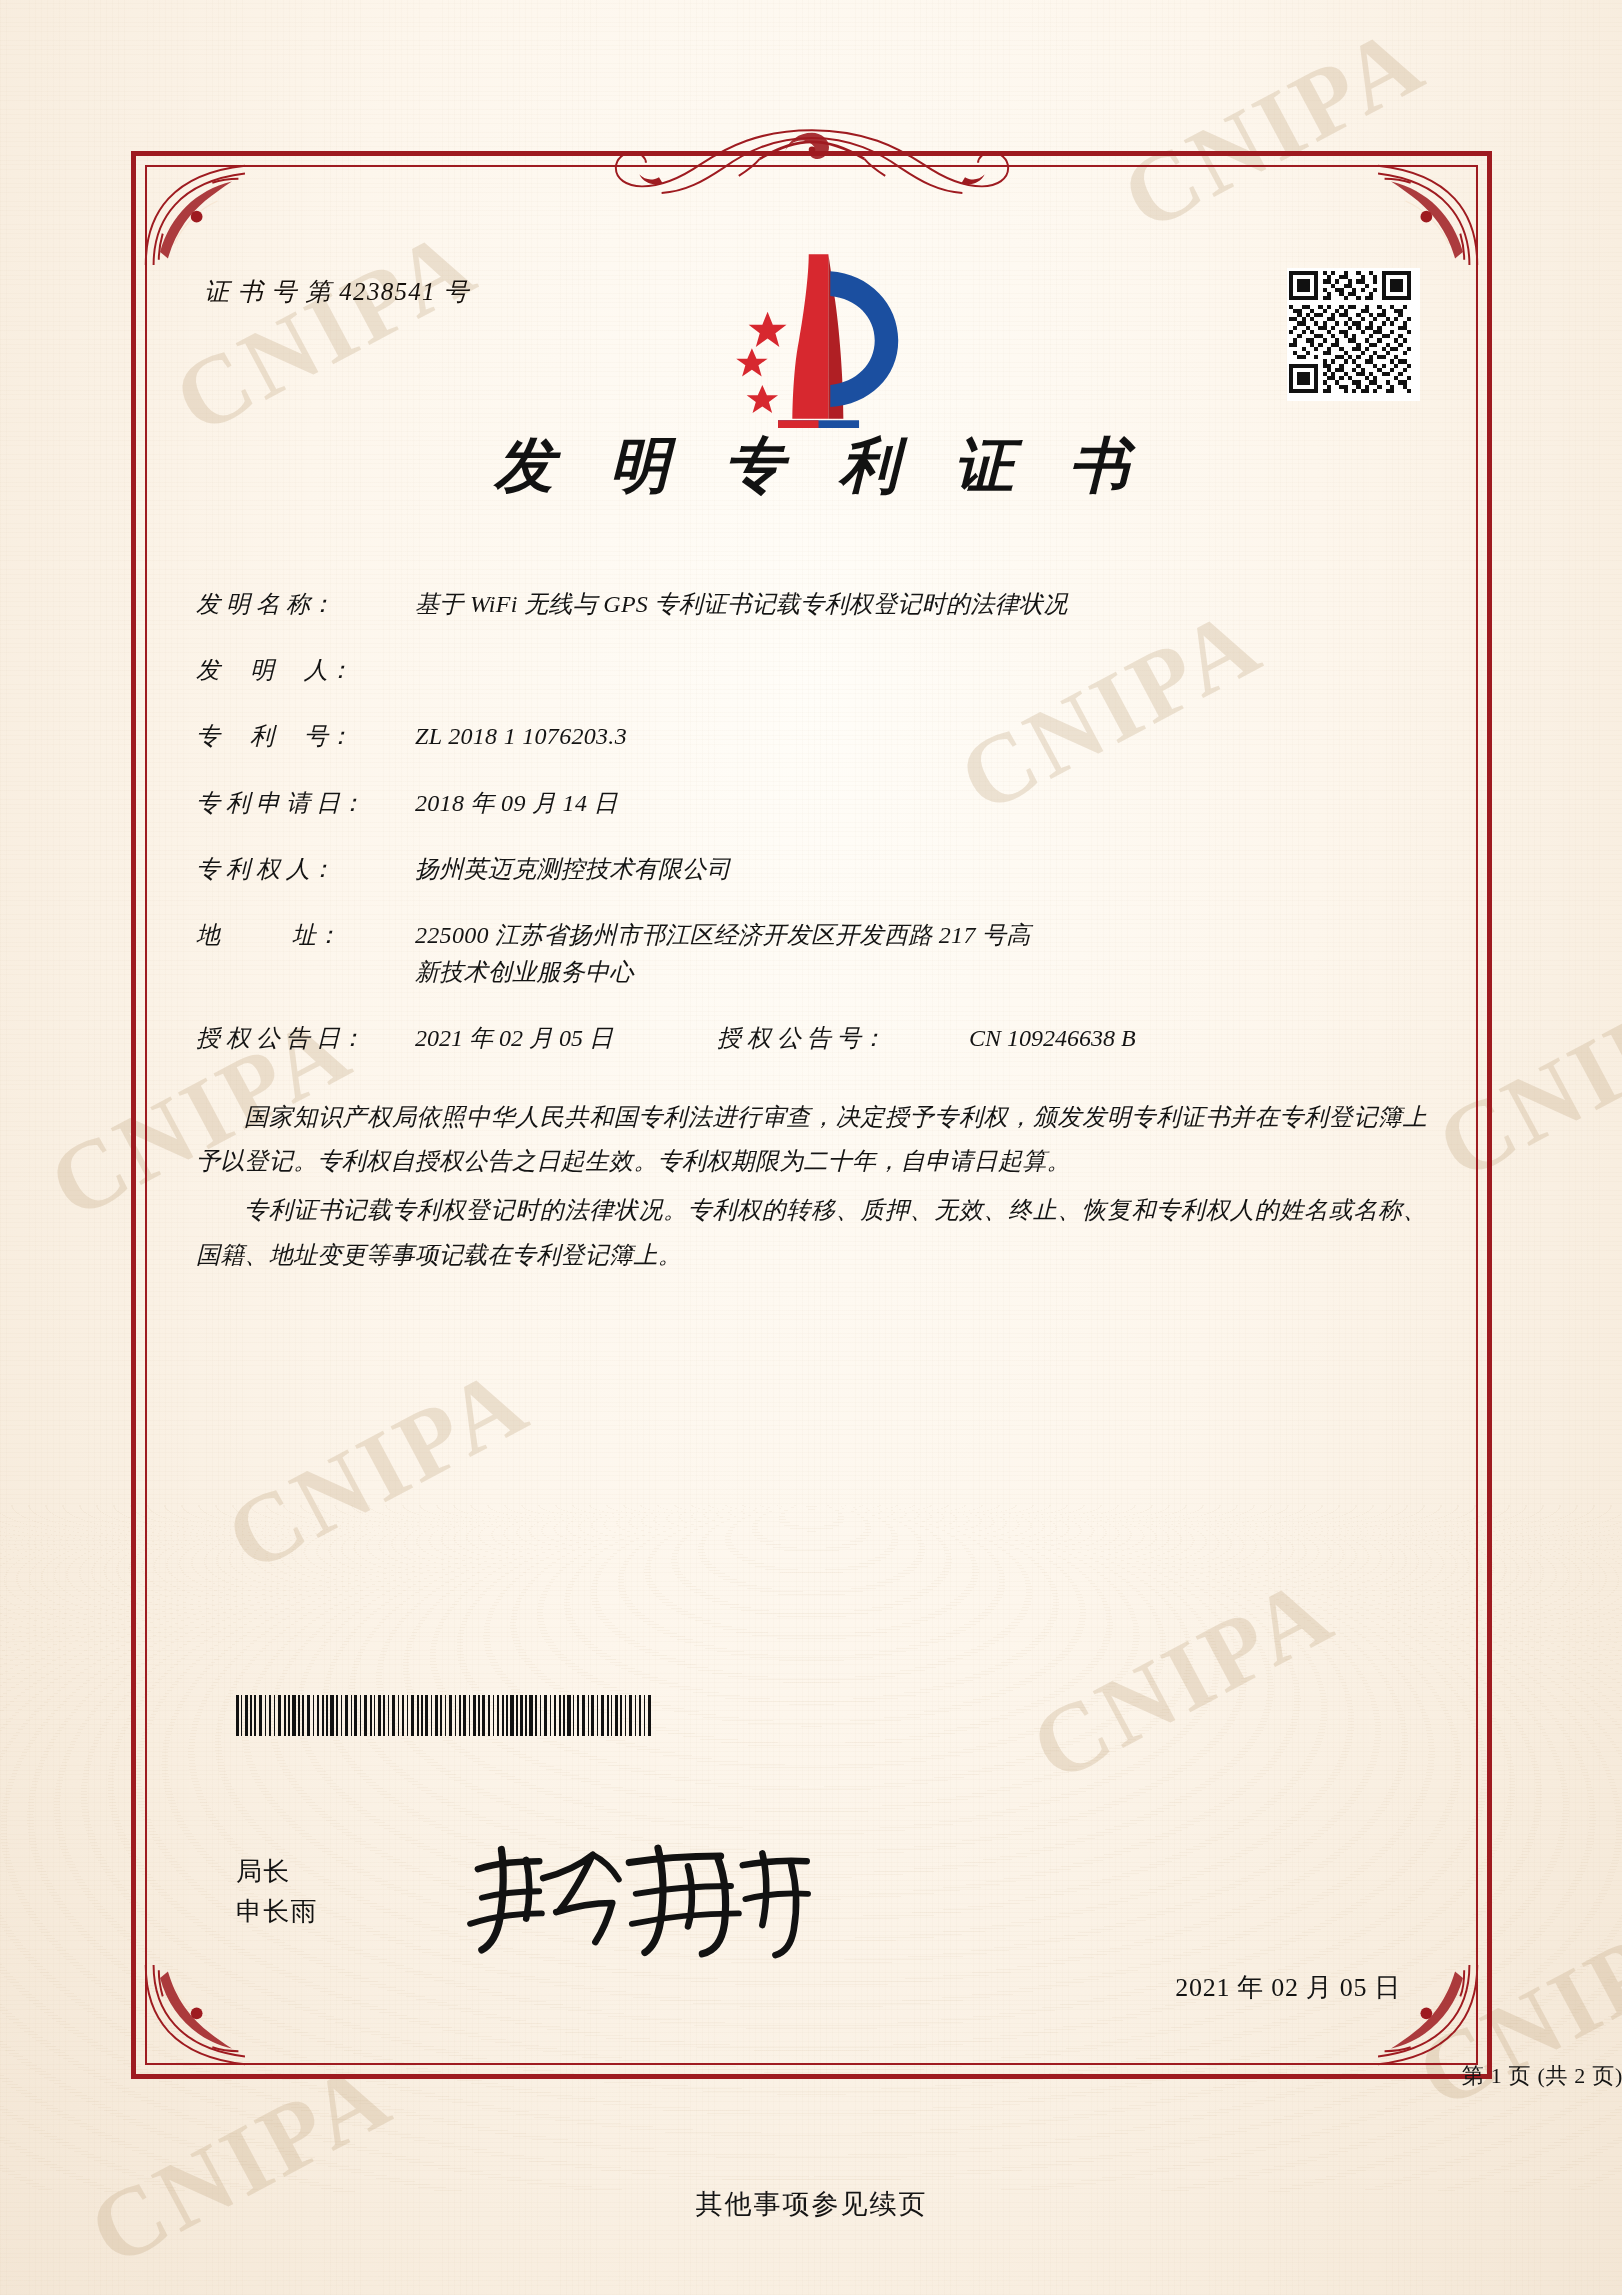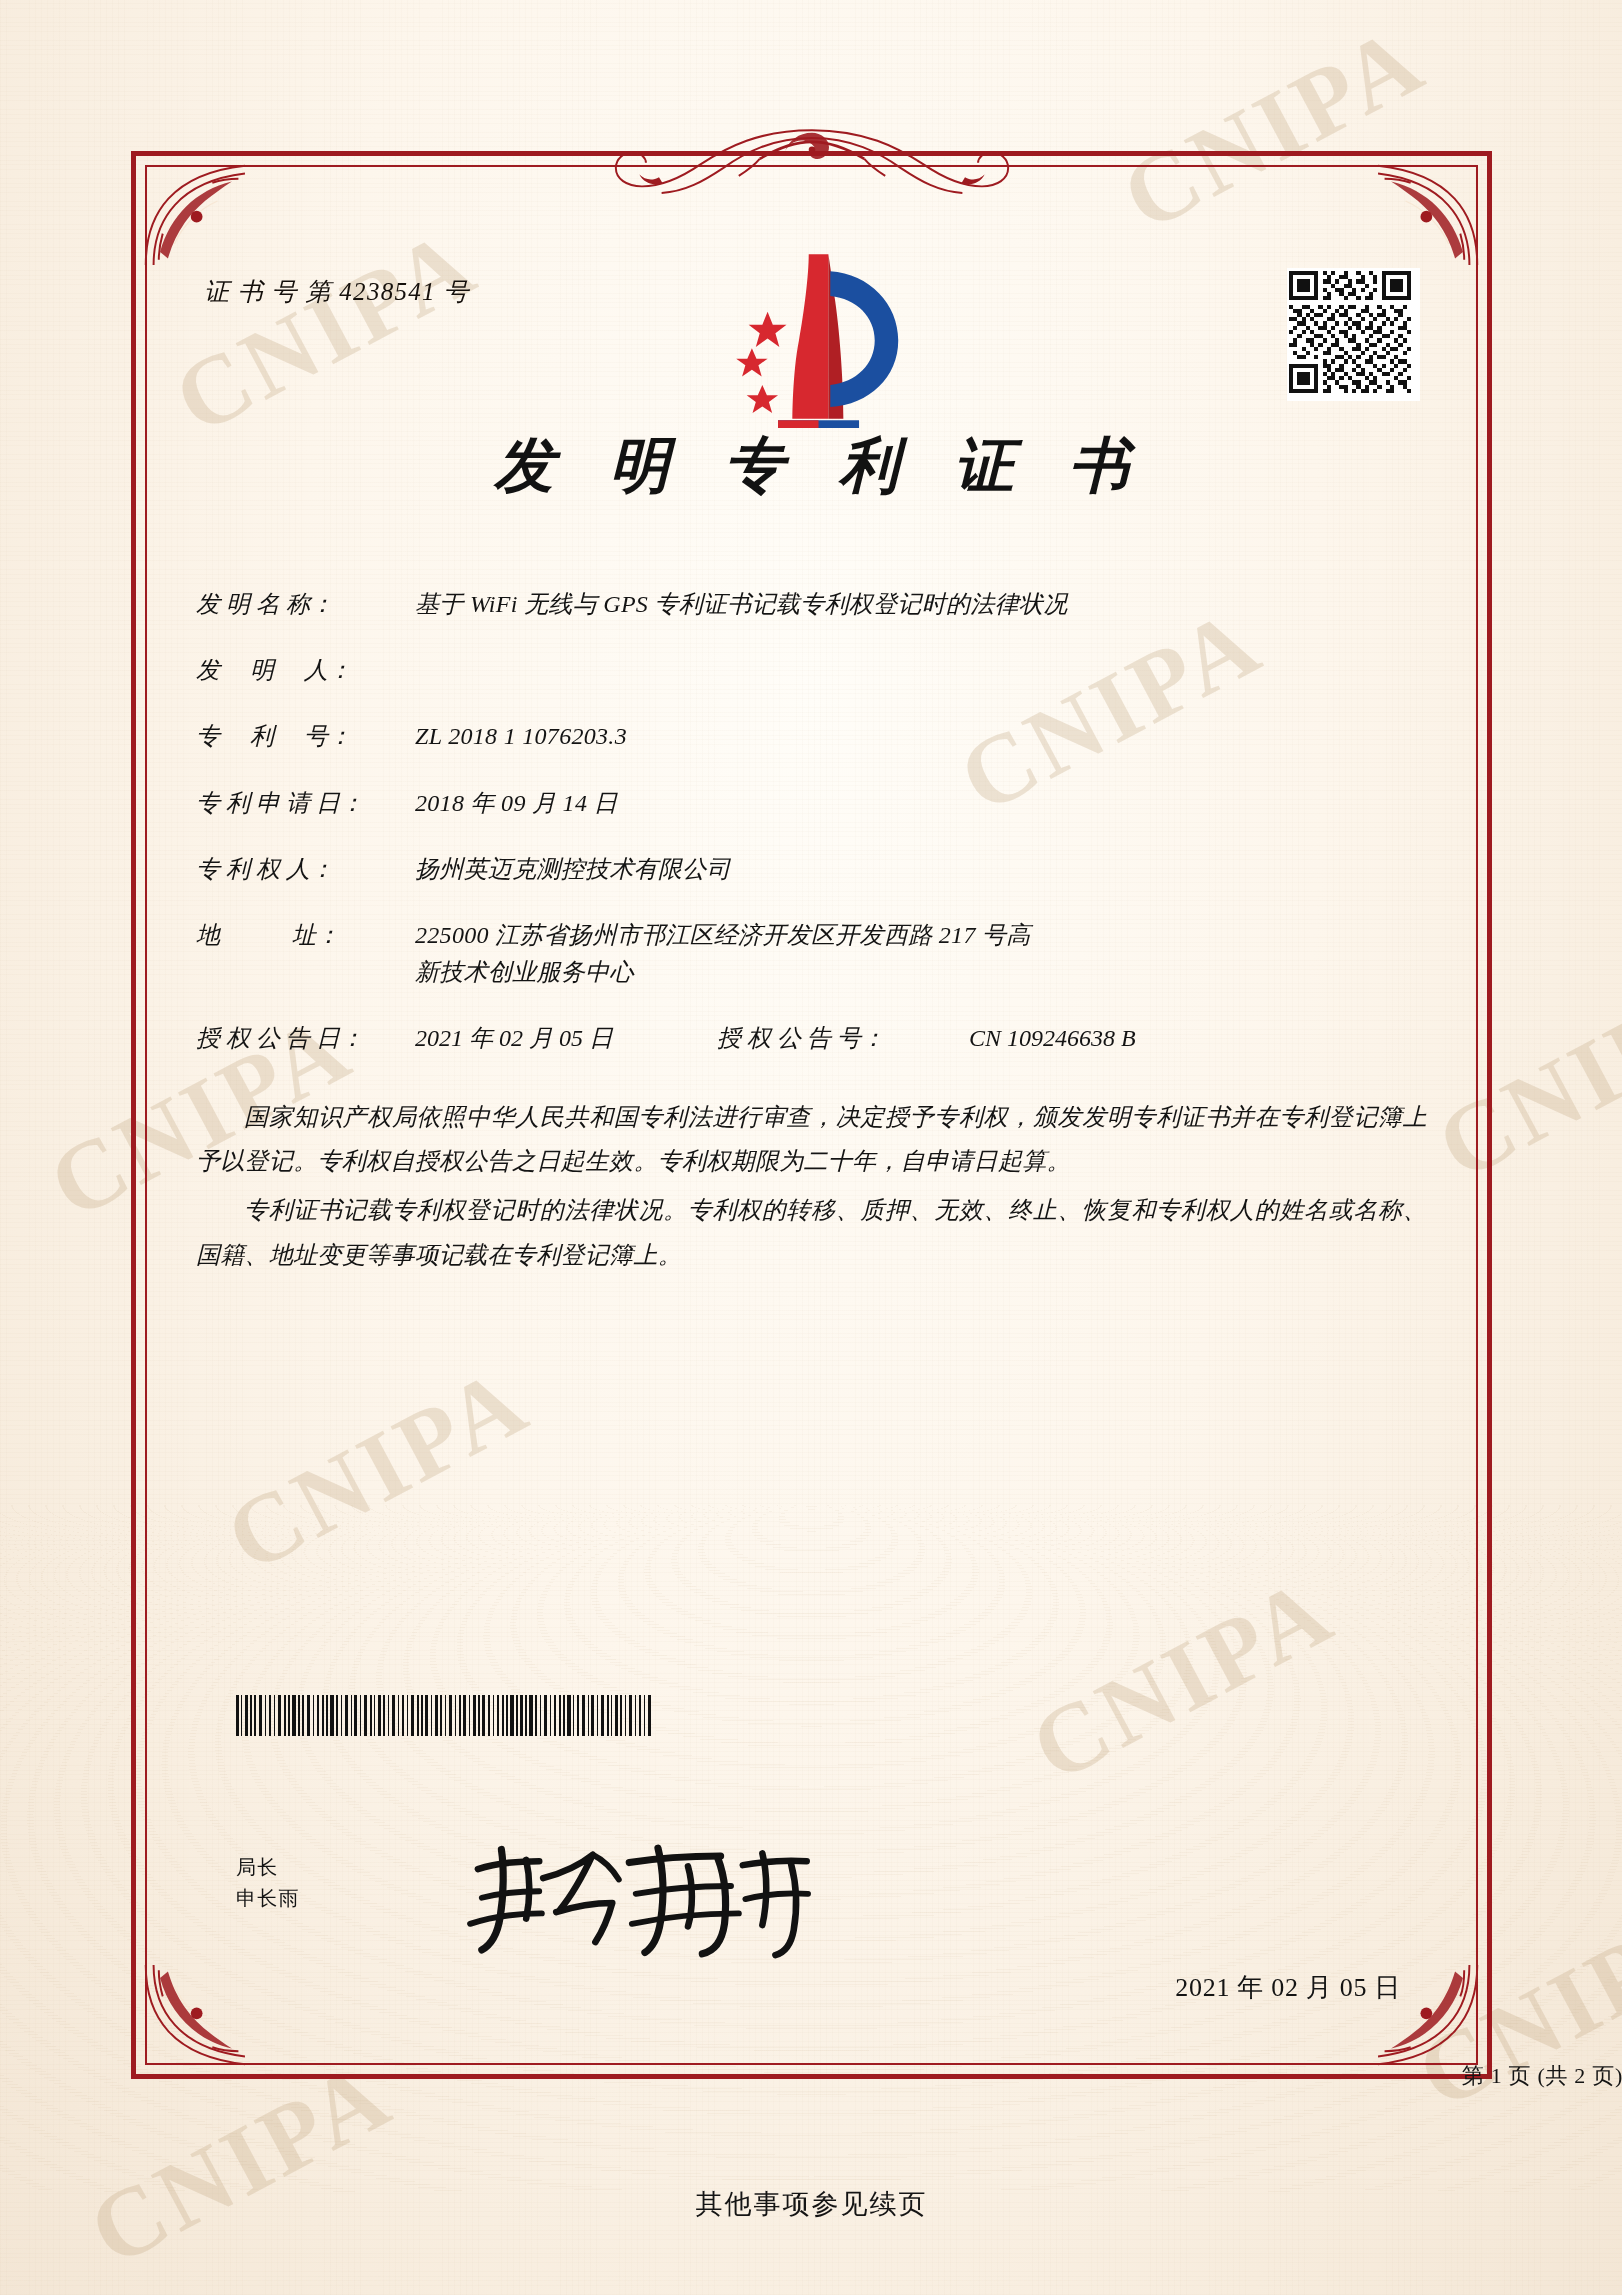--- a/index.html
+++ b/index.html
@@ -188,21 +188,21 @@
     top: 1695px;
     width: 419px;
     height: 41px;
   }
 
   
   .sig-block {
     position: absolute;
     left: 236px;
     top: 1852px;
-    font-size: 20px;
+    font-size: 26px;
     color: #141414;
     line-height: 1.55;
     letter-spacing: 1.3px;
   }
   .signature {
     position: absolute;
     left: 458px;
     top: 1826px;
     width: 366px;
     height: 137px;

